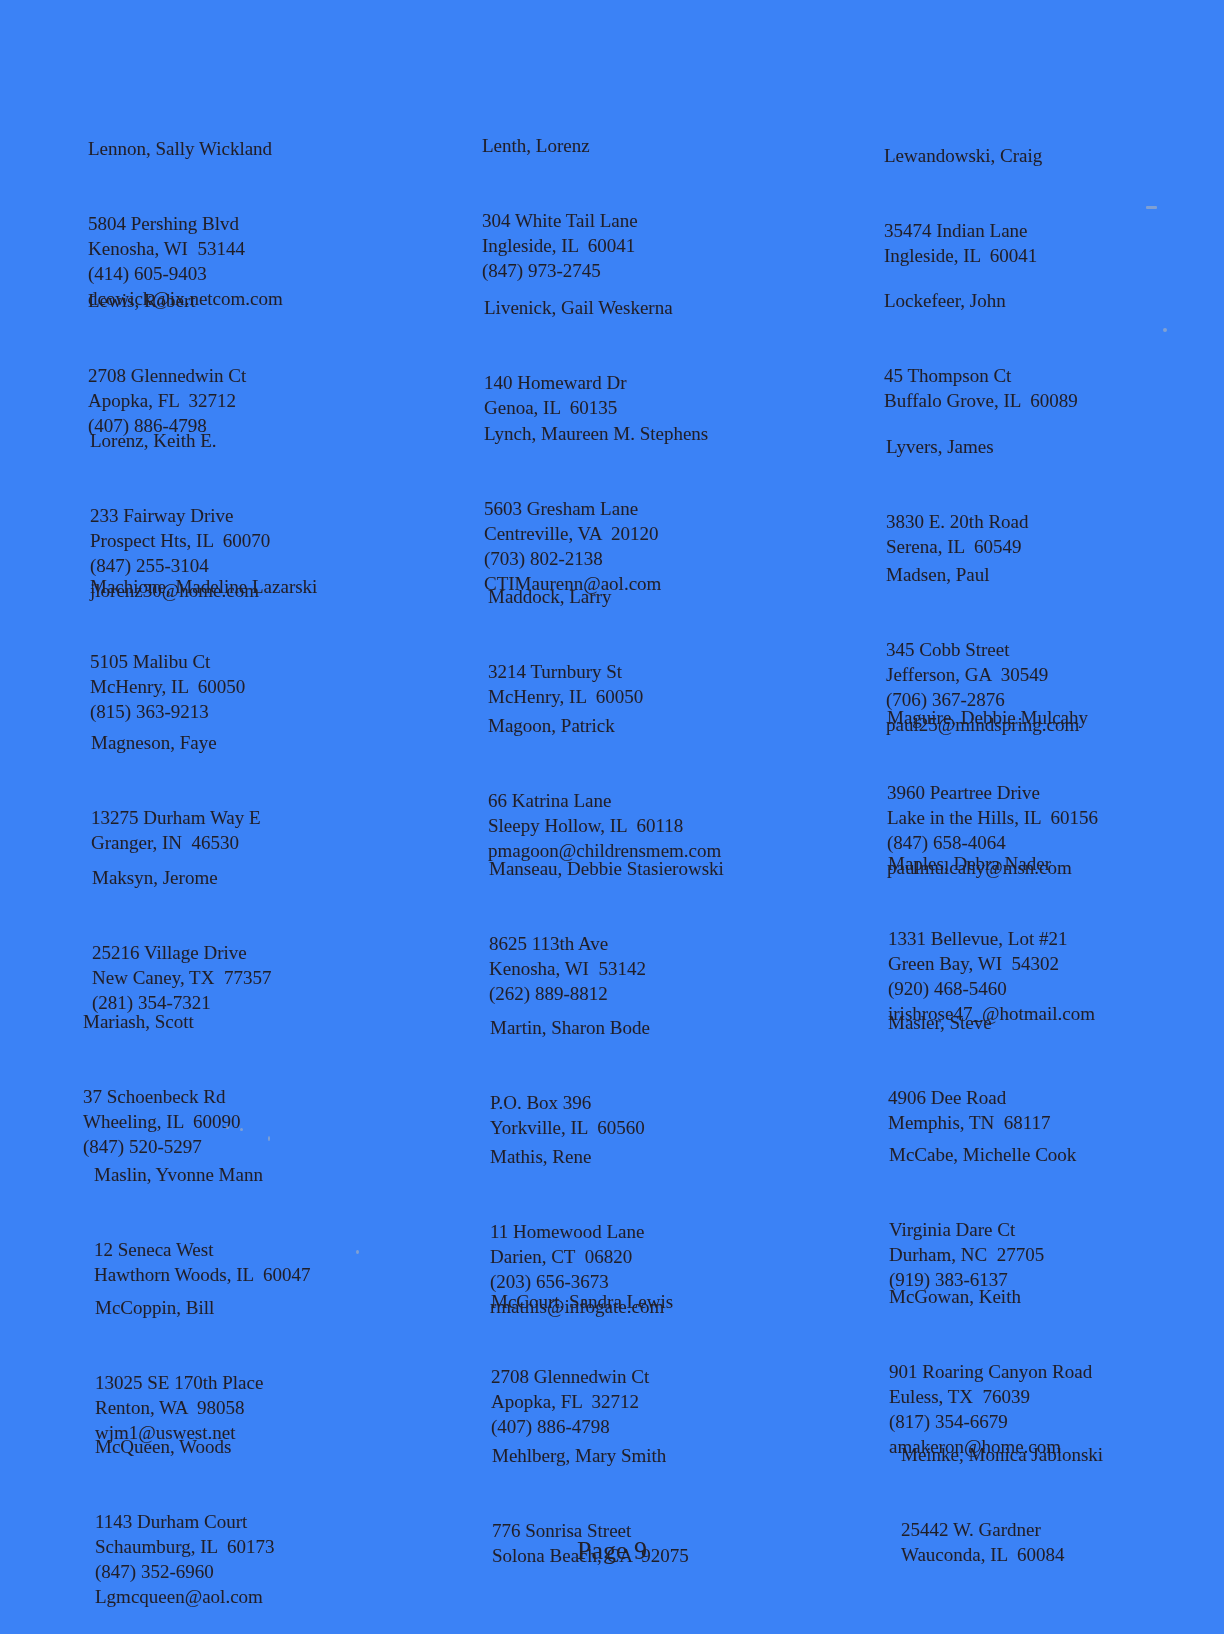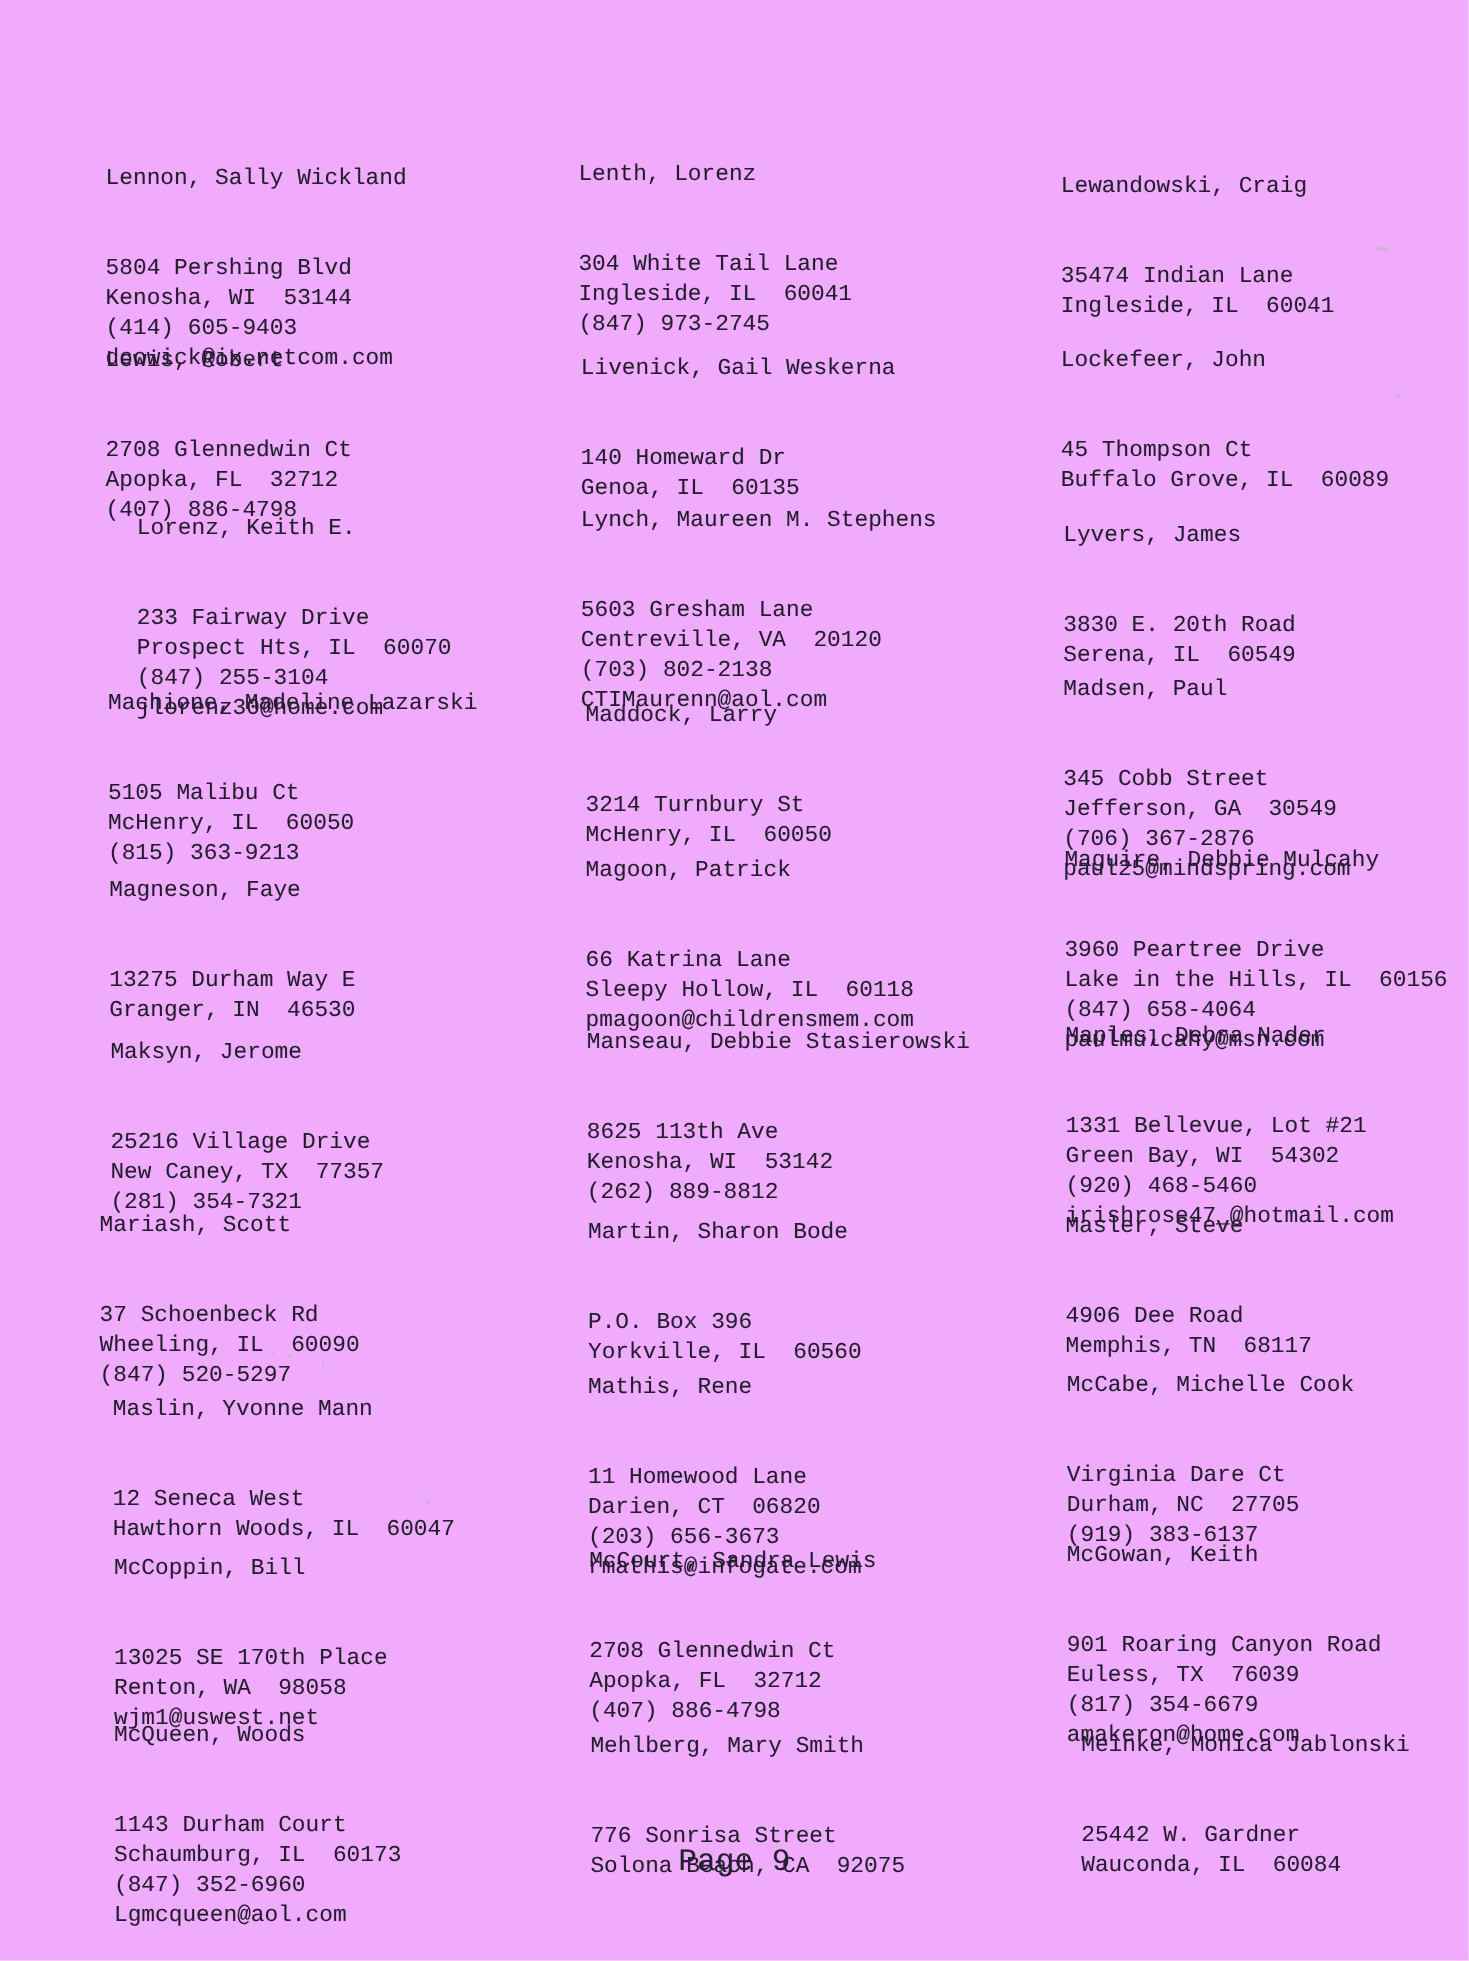--- a/index.html
+++ b/index.html
@@ -4,23 +4,23 @@
 <style>
   html, body {
     margin: 0;
     padding: 0;
     background: #ffffff;
   }
   .page {
     position: relative;
     width: 1224px;
     height: 1634px;
-    background: #f0abfc;
+    background: #3b82f6;
     overflow: hidden;
-    font-family: Liberation Mono, monospace;
+    font-family: Liberation Serif, serif;
     color: #1e1f28;
   }
   .entry {
     position: absolute;
     font-size: 19px;
     line-height: 25px;
     white-space: pre;
     
     text-shadow: 0.4px 0 rgba(170, 60, 50, 0.12), -0.4px 0 rgba(50, 80, 170, 0.12);
   }
@@ -69,21 +69,21 @@
   <span class="line">2708 Glennedwin Ct</span><span class="line">Apopka, FL  32712</span><span class="line">(407) 886-4798</span></div>
 
   <div class="entry" style="left: 484px; top: 245px;">
     <span class="line">Livenick, Gail Weskerna</span>
   <span class="line">140 Homeward Dr</span><span class="line">Genoa, IL  60135</span></div>
 
   <div class="entry" style="left: 884px; top: 238px;">
     <span class="line">Lockefeer, John</span>
   <span class="line">45 Thompson Ct</span><span class="line">Buffalo Grove, IL  60089</span></div>
 
-  <div class="entry" style="left: 90px; top: 378px; margin-left: 24px;">
+  <div class="entry" style="left: 90px; top: 378px;">
     <span class="line">Lorenz, Keith E.</span>
   <span class="line">233 Fairway Drive</span><span class="line">Prospect Hts, IL  60070</span><span class="line">(847) 255-3104</span><span class="line">jlorenz30@home.com</span></div>
 
   <div class="entry" style="left: 484px; top: 371px;">
     <span class="line">Lynch, Maureen M. Stephens</span>
   <span class="line">5603 Gresham Lane</span><span class="line">Centreville, VA  20120</span><span class="line">(703) 802-2138</span><span class="line">CTIMaurenn@aol.com</span></div>
 
   <div class="entry" style="left: 886px; top: 384px;">
     <span class="line">Lyvers, James</span>
   <span class="line">3830 E. 20th Road</span><span class="line">Serena, IL  60549</span></div>

